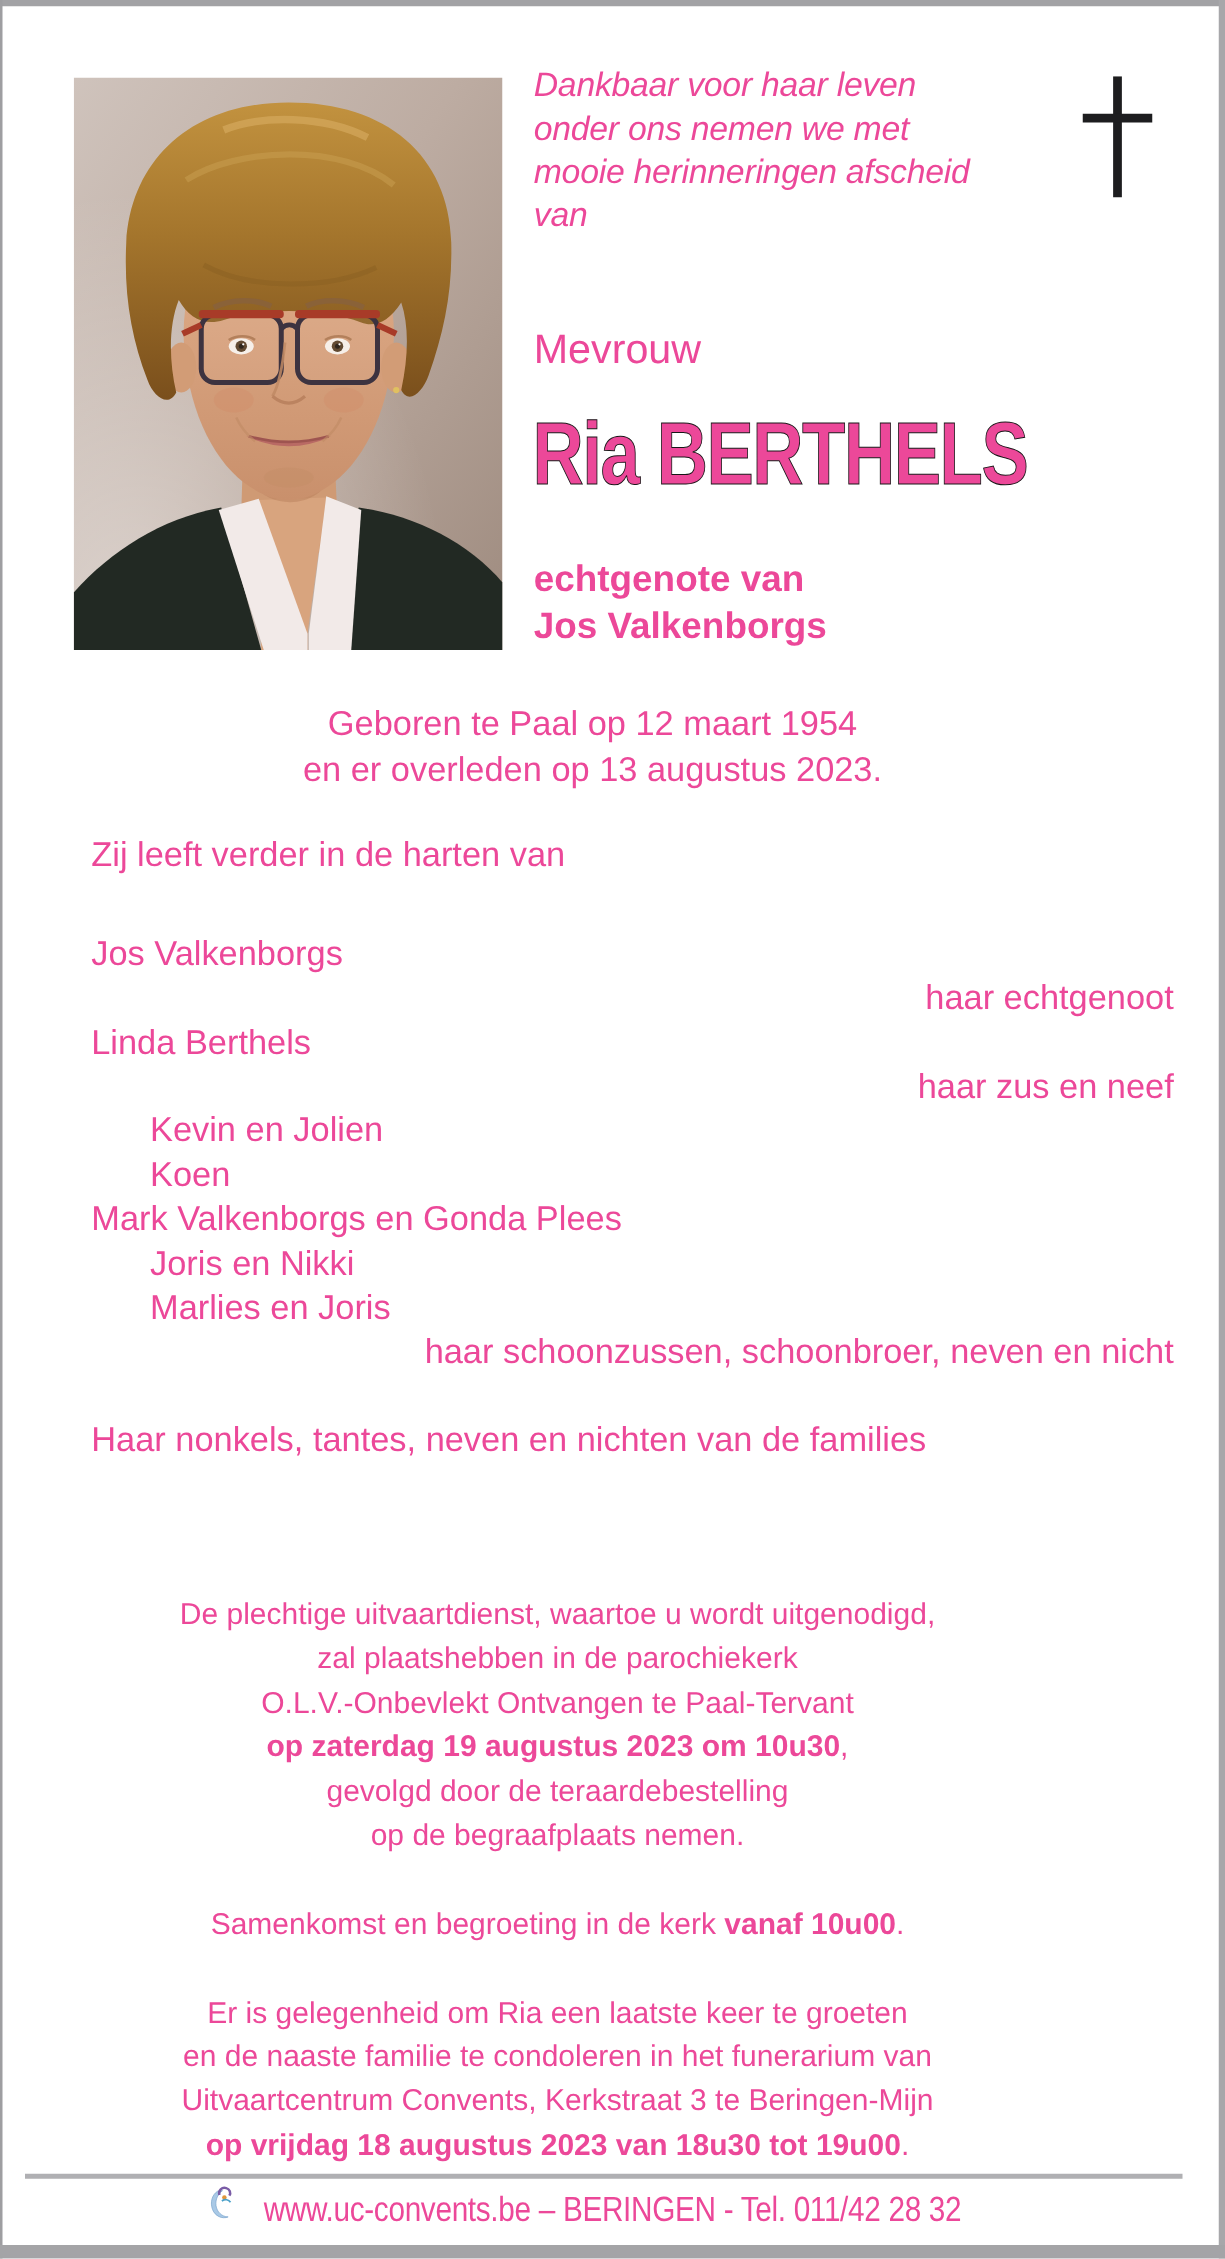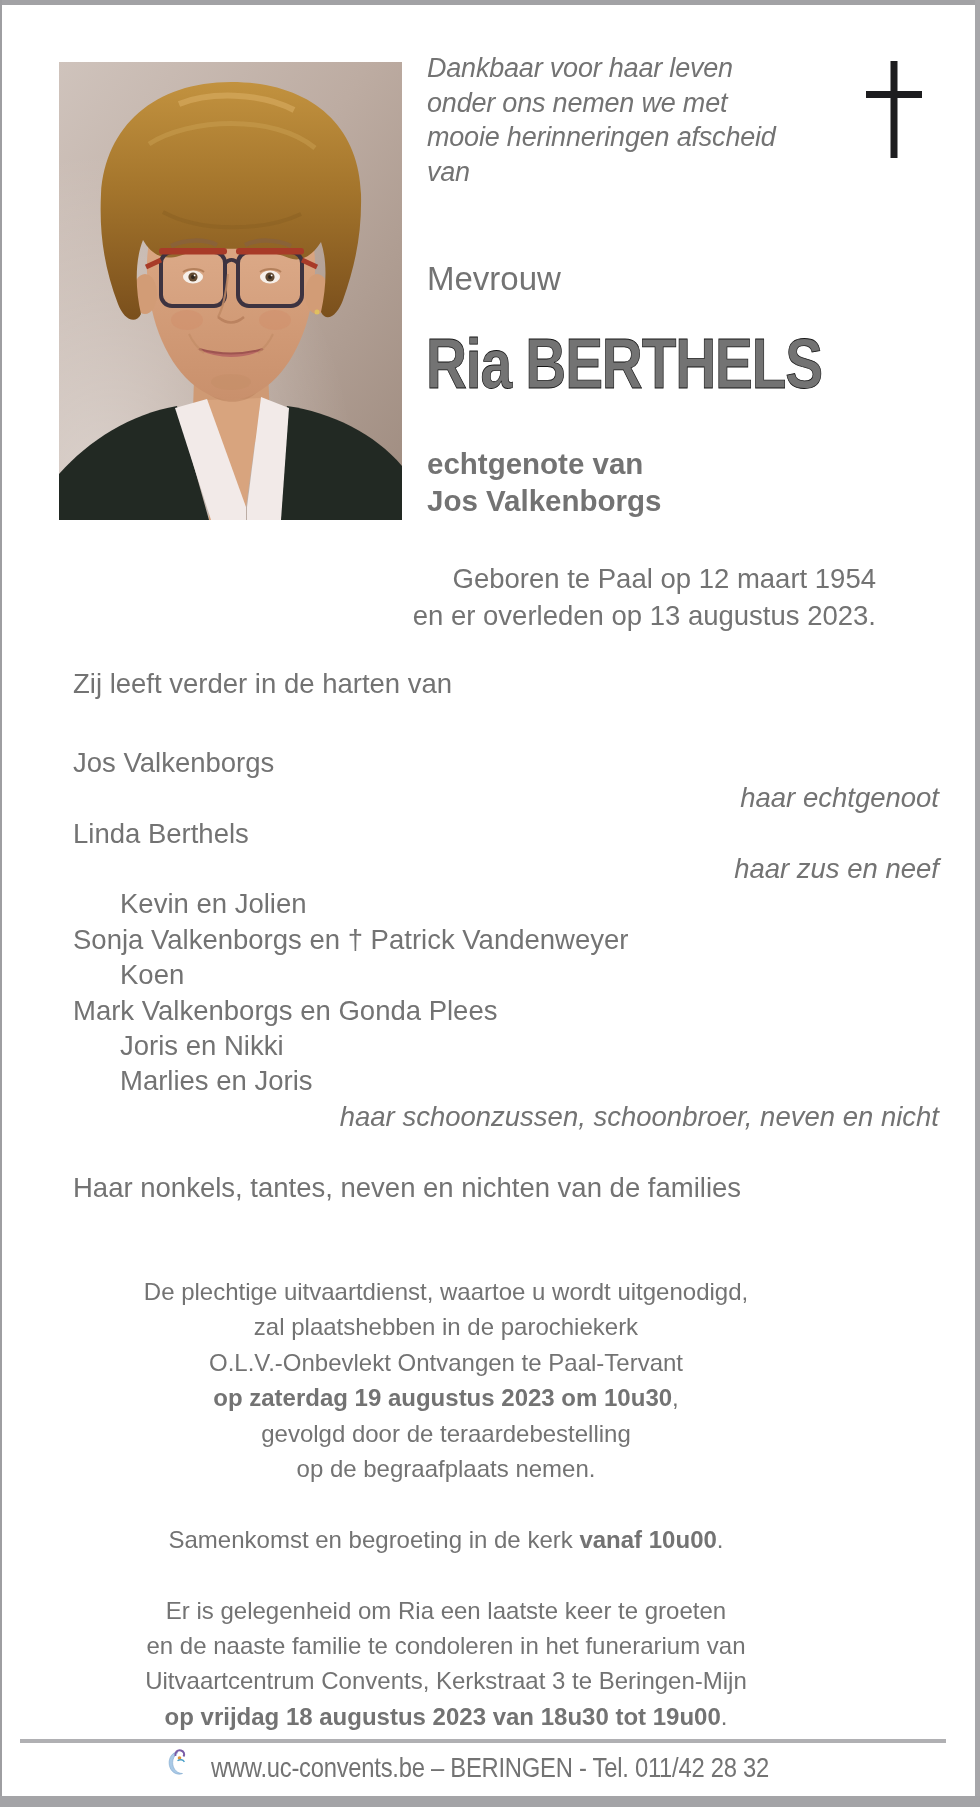--- a/index.html
+++ b/index.html
@@ -1,18 +1,18 @@
 <!DOCTYPE html>
 <html><head>
 <meta charset="utf-8">
 <style>
   html,body{margin:0;padding:0;background:#ffffff;}
   .page{
     position:relative;width:980px;height:1807px;background:#ffffff;
-    font-family:"Liberation Sans","DejaVu Sans",sans-serif;color:#737373;overflow:hidden;
+    font-family:"Liberation Sans","DejaVu Sans",sans-serif;color:#ec4899;overflow:hidden;
   }
   .bar{position:absolute;background:#a4a4a7;}
   .bar-top{top:0;left:0;width:100%;height:5px;background:#a2a2a5;}
   .bar-left{top:0;left:0;width:2px;height:100%;background:#9e9ea1;}
   .bar-right{top:0;right:0;width:5px;height:100%;background:#a7a7aa;}
   .bar-bottom{bottom:0;left:0;width:100%;height:11px;background:#a4a4a7;}
 
   .portrait{position:absolute;left:59px;top:62px;width:343px;height:458px;display:block;}
 
   .quote{position:absolute;left:427px;top:51px;width:470px;
@@ -22,26 +22,26 @@
 
   .salutation{position:absolute;left:427px;top:260px;font-size:33px;}
 
   .name-wrap{position:absolute;left:426px;top:328px;white-space:nowrap;}
   .name-inner{display:inline-block;font-size:71px;line-height:71px;font-weight:bold;
     letter-spacing:-1.5px;transform:scaleX(0.80);transform-origin:left center;
     -webkit-text-stroke:0.8px #161616;}
 
   .spouse{position:absolute;left:427px;top:445px;font-size:29.5px;font-weight:bold;line-height:37px;}
 
-  .birthdeath{position:absolute;left:0;top:560px;width:876px;text-align:right;
-    font-size:27.5px;line-height:37px;}
+  .birthdeath{position:absolute;left:0;top:560px;width:876px;text-align:center;
+    font-size:27.5px;line-height:37px;padding-left:36px;}
 
   .family{position:absolute;left:57px;top:666px;width:866px;font-size:27.5px;line-height:35.4px;margin-left:16px;}
   .f-line{min-height:35.4px;}
-  .f-line.right{text-align:right;font-style:italic;}
+  .f-line.right{text-align:right;}
   .f-line.indent{padding-left:47px;}
   .f-line.gap-top{margin-top:8px;}
 
   .ceremony{position:absolute;left:0;top:1274px;width:892px;text-align:center;
     font-size:24px;line-height:35.4px;}
   .c-line{min-height:35.4px;white-space:pre-wrap;}
   .b{font-weight:bold;}
 
   .divider{position:absolute;left:20px;top:1739px;width:926px;height:4px;background:#b0b0b3;}
 
@@ -167,21 +167,20 @@
   </div>
 
   <div class="family">
     <div class="f-line">Zij leeft verder in de harten van</div>
     <div class="f-line blank"></div>
     <div class="f-line gap-top">Jos Valkenborgs</div>
     <div class="f-line right">haar echtgenoot</div>
     <div class="f-line">Linda Berthels</div>
     <div class="f-line right">haar zus en neef</div>
     <div class="f-line indent">Kevin en Jolien</div>
-    <div class="f-line">Sonja Valkenborgs en † Patrick Vandenweyer</div>
     <div class="f-line indent">Koen</div>
     <div class="f-line">Mark Valkenborgs en Gonda Plees</div>
     <div class="f-line indent">Joris en Nikki</div>
     <div class="f-line indent">Marlies en Joris</div>
     <div class="f-line right">haar schoonzussen, schoonbroer, neven en nicht</div>
     <div class="f-line blank"></div>
     <div class="f-line">Haar nonkels, tantes, neven en nichten van de families</div>
   </div>
 
   <div class="ceremony">

